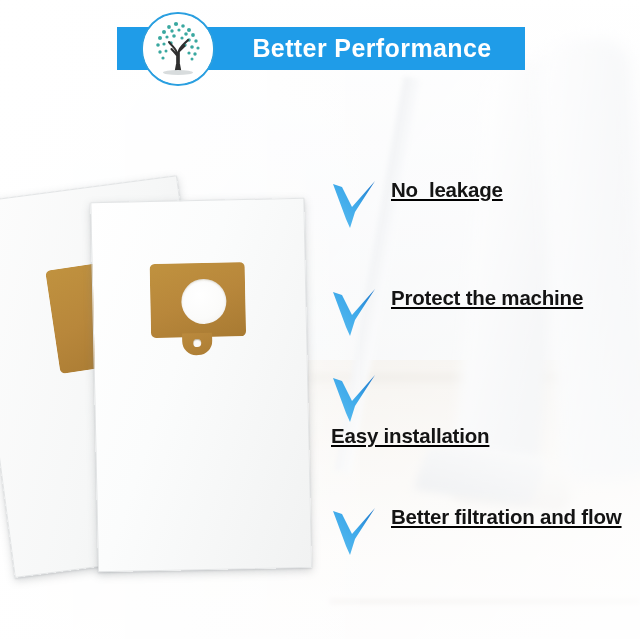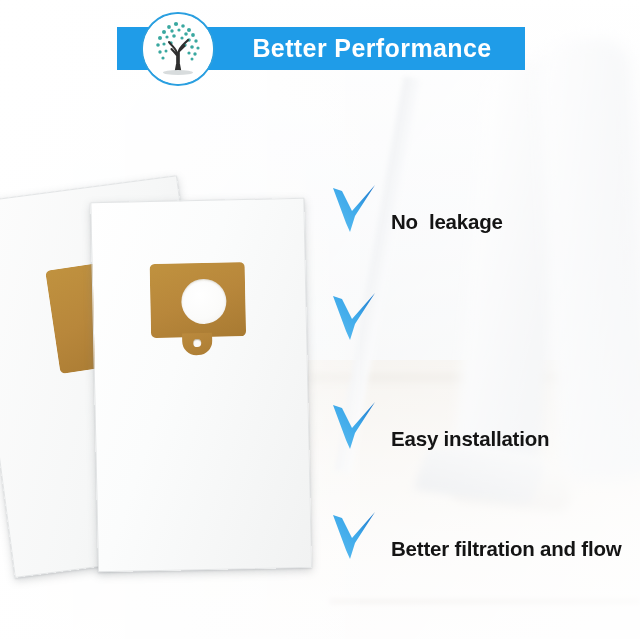--- a/index.html
+++ b/index.html
@@ -204,21 +204,22 @@
     box-shadow: inset 0 1px 1px rgba(110,90,55,0.45);
   }
 
   
   .feature {
     position: absolute;
     left: 331px;
     width: 305px;
     height: 56px;
     display: flex;
-    align-items: flex-end;
+    align-items: flex-start;
+    text-decoration: underline;
   }
   .check-icon {
     flex: 0 0 auto;
     width: 50px;
     height: 52px;
     margin-right: 10px;
   }
   .check-icon svg { display: block; }
   .feature-label {
     font-size: 20.5px;
@@ -325,23 +326,24 @@
         <defs>
           <linearGradient id="ck2" x1="0" y1="1" x2="1" y2="0">
             <stop offset="0%" stop-color="#5bbdf0"></stop>
             <stop offset="55%" stop-color="#3ea9ea"></stop>
             <stop offset="100%" stop-color="#1a72c8"></stop>
           </linearGradient>
         </defs>
         <path d="M2 6 L15 41 L19 50 L24 34 L44 3 L36 12 L21 29 L11 9 Z" fill="url(#ck2)"></path>
       </svg>
     </span>
-  </div>
-
-  <div class="feature" style="top:395px;">
+    <span class="feature-label">Protect the machine</span>
+  </div>
+
+  <div class="feature" style="top:372px;flex-direction:column;">
     <span class="check-icon">
       <svg width="50" height="52" viewBox="0 0 50 52" aria-hidden="true">
         <defs>
           <linearGradient id="ck3" x1="0" y1="1" x2="1" y2="0">
             <stop offset="0%" stop-color="#5bbdf0"></stop>
             <stop offset="55%" stop-color="#3ea9ea"></stop>
             <stop offset="100%" stop-color="#1a72c8"></stop>
           </linearGradient>
         </defs>
         <path d="M2 6 L15 41 L19 50 L24 34 L44 3 L36 12 L21 29 L11 9 Z" fill="url(#ck3)"></path>

